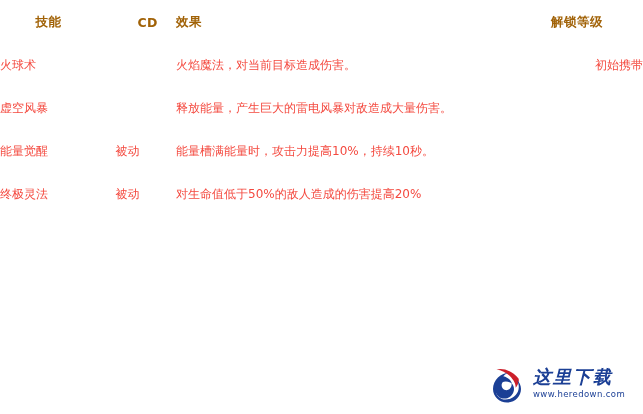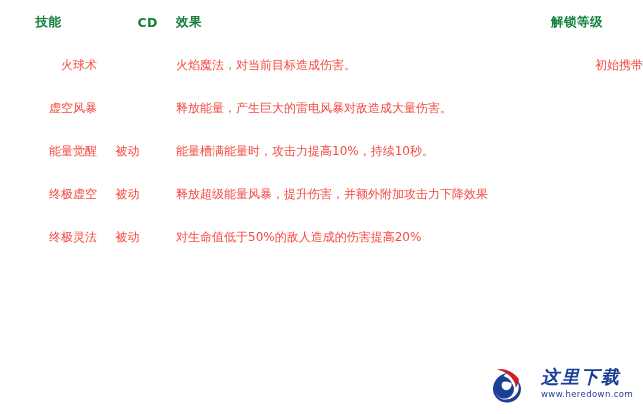--- a/index.html
+++ b/index.html
@@ -23,56 +23,56 @@
   }
 
   .col-skill   { width: 97px; }
   .col-cd      { width: 61px; }
   .col-effect  { width: 353px; }
   .col-unlock  { width: 132px; }
 
   thead th {
     font-size: 12.5px;
     font-weight: bold;
-    color: #15803d;
+    color: #a16207;
     padding: 0;
     height: 44px;
     vertical-align: middle;
     white-space: nowrap;
     letter-spacing: 0.5px;
   }
   thead th.h-skill  { text-align: center; }
   thead th.h-cd     { text-align: right; }
   thead th.h-effect { text-align: left; padding-left: 18px; }
   thead th.h-unlock { text-align: center; }
 
   tbody td {
     font-size: 12px;
     color: #f4493f;
     padding: 0;
     height: 43px;
     vertical-align: middle;
     white-space: nowrap;
     line-height: 1.2;
   }
-  tbody td.c-skill  { text-align: right; padding-left: 48px; }
+  tbody td.c-skill  { text-align: left; }
   tbody td.c-cd     { text-align: center; }
   tbody td.c-effect { text-align: left; padding-left: 18px; }
   tbody td.c-unlock { text-align: right; }
 
   
   .watermark {
     position: absolute;
     right: 8px;
     bottom: 8px;
     width: 148px;
     height: 46px;
     display: flex;
     align-items: center;
-    gap: 8px;
+    gap: 0;
   }
   .wm-mark {
     width: 46px;
     height: 42px;
     flex: 0 0 46px;
     position: relative;
   }
   .wm-text {
     display: flex;
     flex-direction: column;
@@ -126,26 +126,20 @@
       <td class="c-effect">释放能量，产生巨大的雷电风暴对敌造成大量伤害。</td>
       <td class="c-unlock"></td>
     </tr>
     <tr>
       <td class="c-skill">能量觉醒</td>
       <td class="c-cd">被动</td>
       <td class="c-effect">能量槽满能量时，攻击力提高10%，持续10秒。</td>
       <td class="c-unlock"></td>
     </tr>
     <tr>
-      <td class="c-skill">终极虚空</td>
-      <td class="c-cd">被动</td>
-      <td class="c-effect">释放超级能量风暴，提升伤害，并额外附加攻击力下降效果</td>
-      <td class="c-unlock"></td>
-    </tr>
-    <tr>
       <td class="c-skill">终极灵法</td>
       <td class="c-cd">被动</td>
       <td class="c-effect">对生命值低于50%的敌人造成的伤害提高20%</td>
       <td class="c-unlock"></td>
     </tr>
   </tbody>
 </table>
 
 <div class="watermark">
   <div class="wm-mark">

